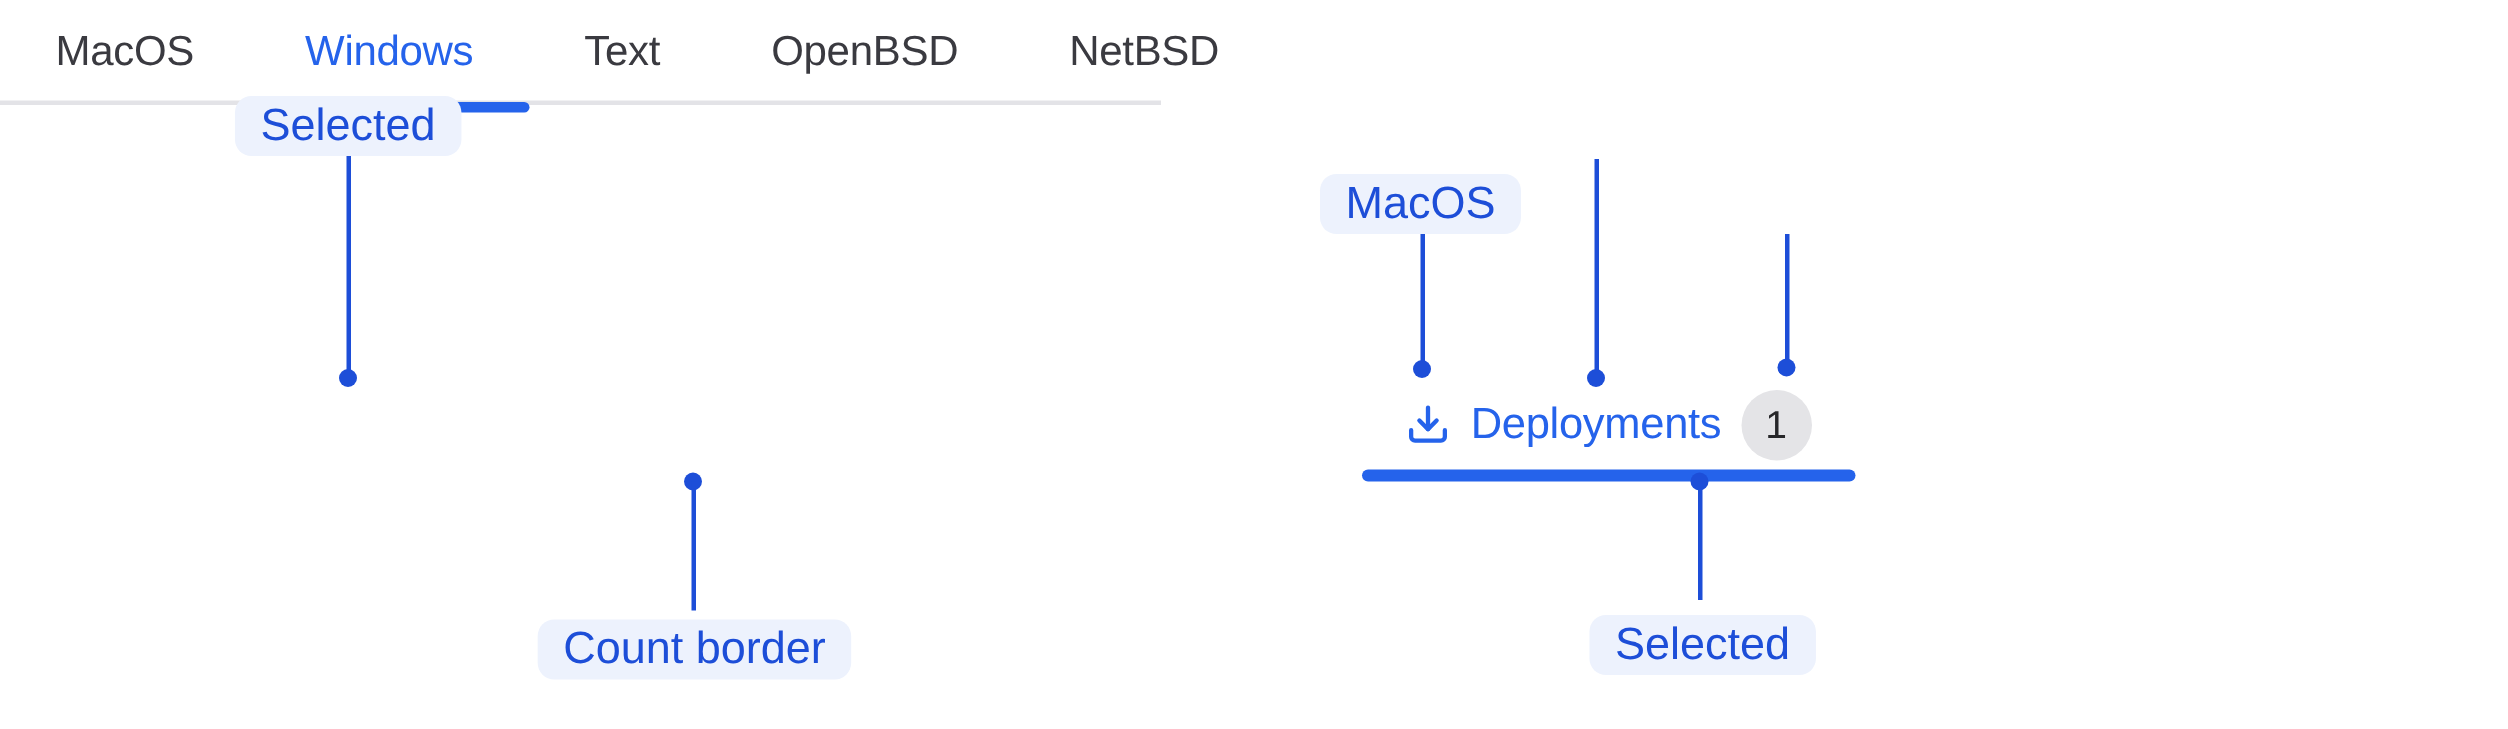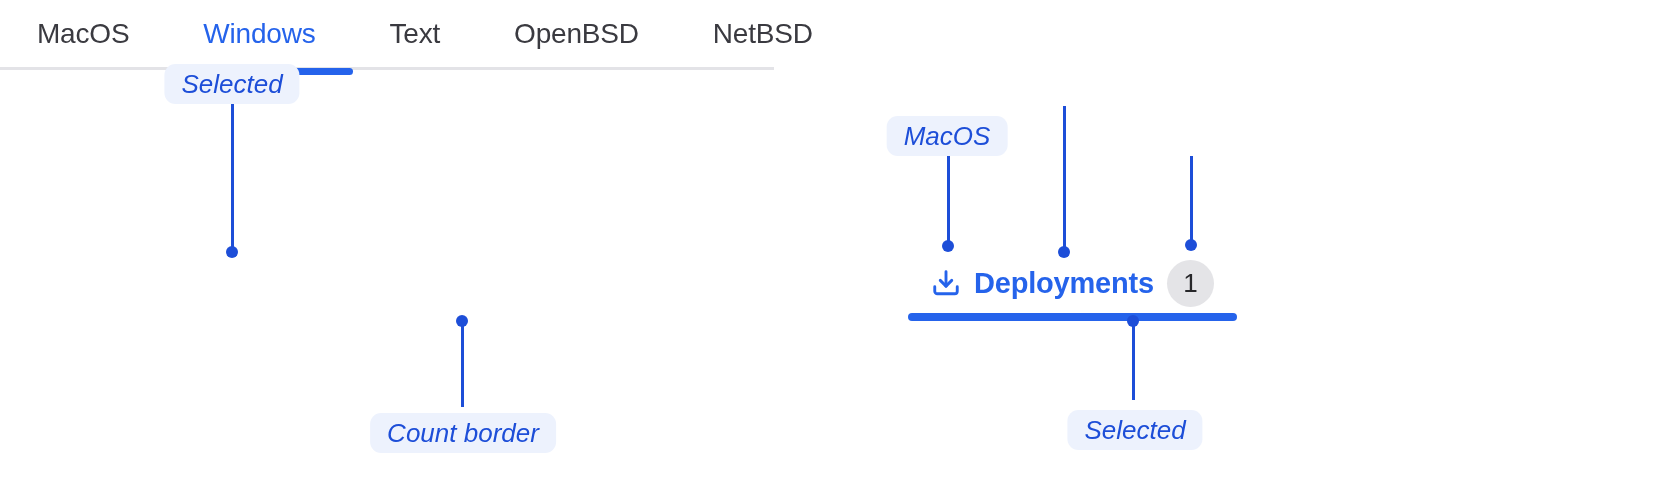--- a/index.html
+++ b/index.html
@@ -37,39 +37,39 @@
     position:absolute;left:0;right:0;bottom:-8px;height:7px;
     background:var(--accent-blue,#2563EB);border-radius:4px;
   }
 
   
   .single-tab{position:absolute;left:908px;top:258px;width:329px;cursor:pointer;}
   .single-tab-content{
     height:50px;display:flex;align-items:center;justify-content:center;gap:13px;
     color:var(--accent-blue,#2563EB);
   }
-  .single-tab-label{font-size:29px;font-weight:700;letter-spacing:-0.2px;}
+  .single-tab-label{font-size:29px;font-weight:400;letter-spacing:-0.2px;}
   .badge{
     width:47px;height:47px;border-radius:50%;
     background:var(--badge-bg,#E4E4E7);color:var(--badge-text,#27272A);
     display:flex;align-items:center;justify-content:center;
     font-size:26px;font-weight:500;
   }
   .tab-indicator{
     margin-top:5px;height:8px;border-radius:5px;
     background:var(--accent-blue,#2563EB);
   }
   .dl-icon{display:block;}
 
   
   .ann-pill{
     position:absolute;transform:translateX(-50%);
     background:var(--annotation-pill-bg,#EDF2FD);color:var(--annotation-blue,#1D4ED8);
-    font-size:26px;font-weight:500;line-height:28px;
-    padding:6px 17px;border-radius:11px;white-space:nowrap;font-style:italic;
+    font-size:30px;font-weight:500;line-height:28px;
+    padding:6px 17px;border-radius:11px;white-space:nowrap;
   }
   .ann-line{position:absolute;width:3px;background:var(--annotation-blue,#1D4ED8);}
   .ann-dot{
     position:absolute;width:12px;height:12px;border-radius:50%;
     background:var(--annotation-blue,#1D4ED8);
   }
 </style>
 </head>
 <body>
 

